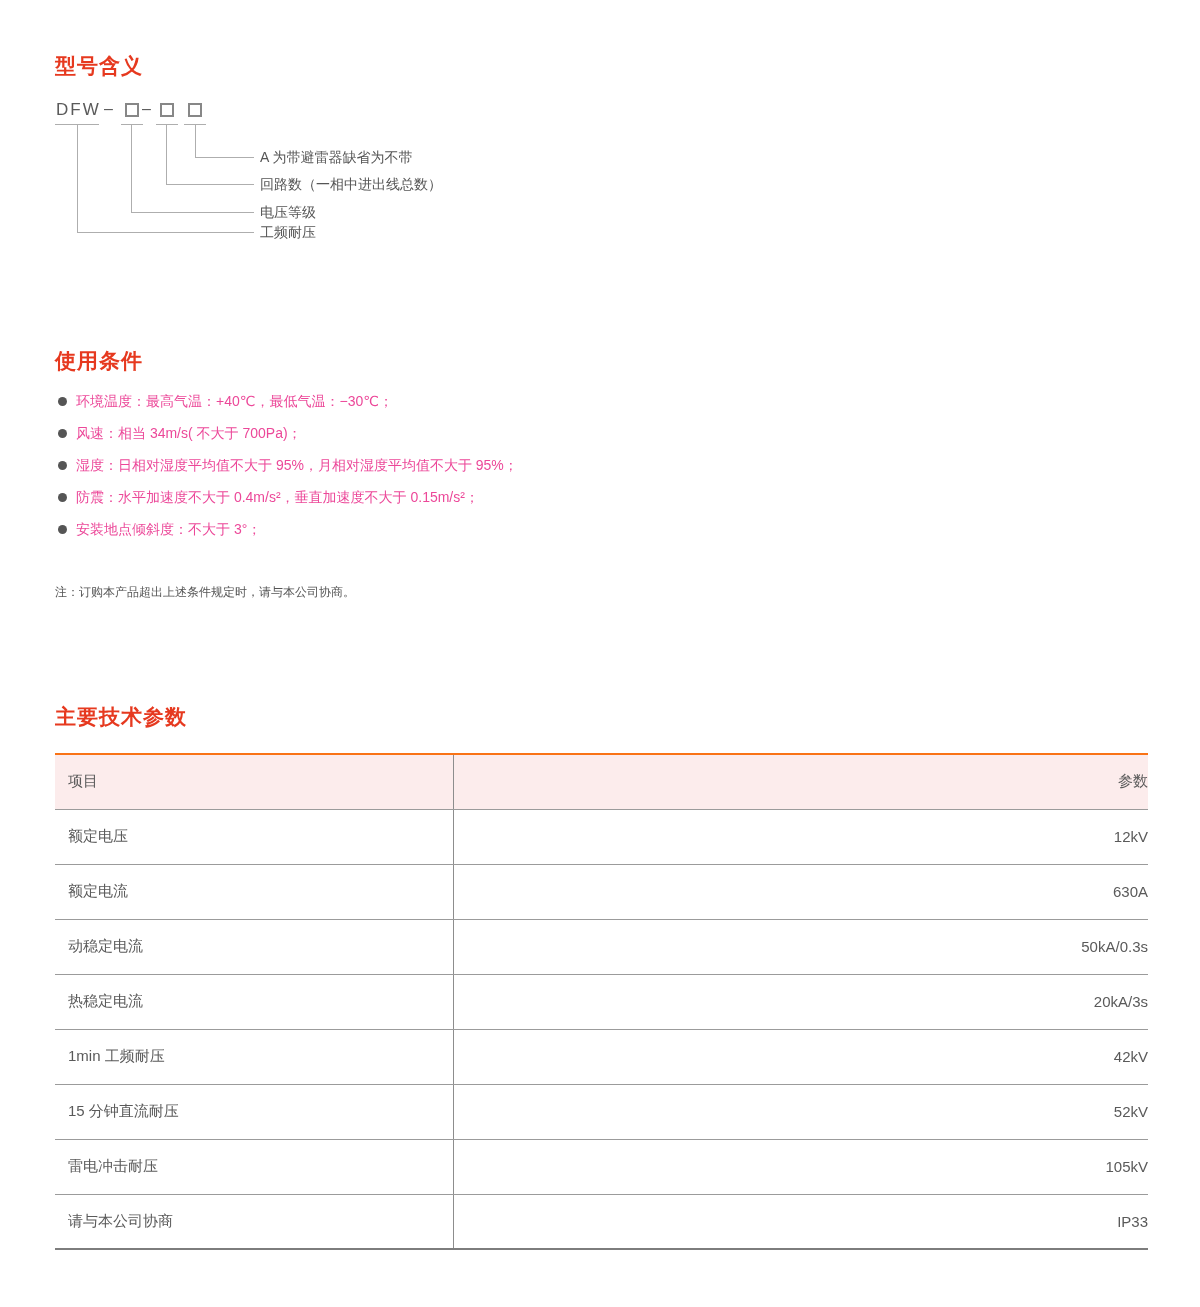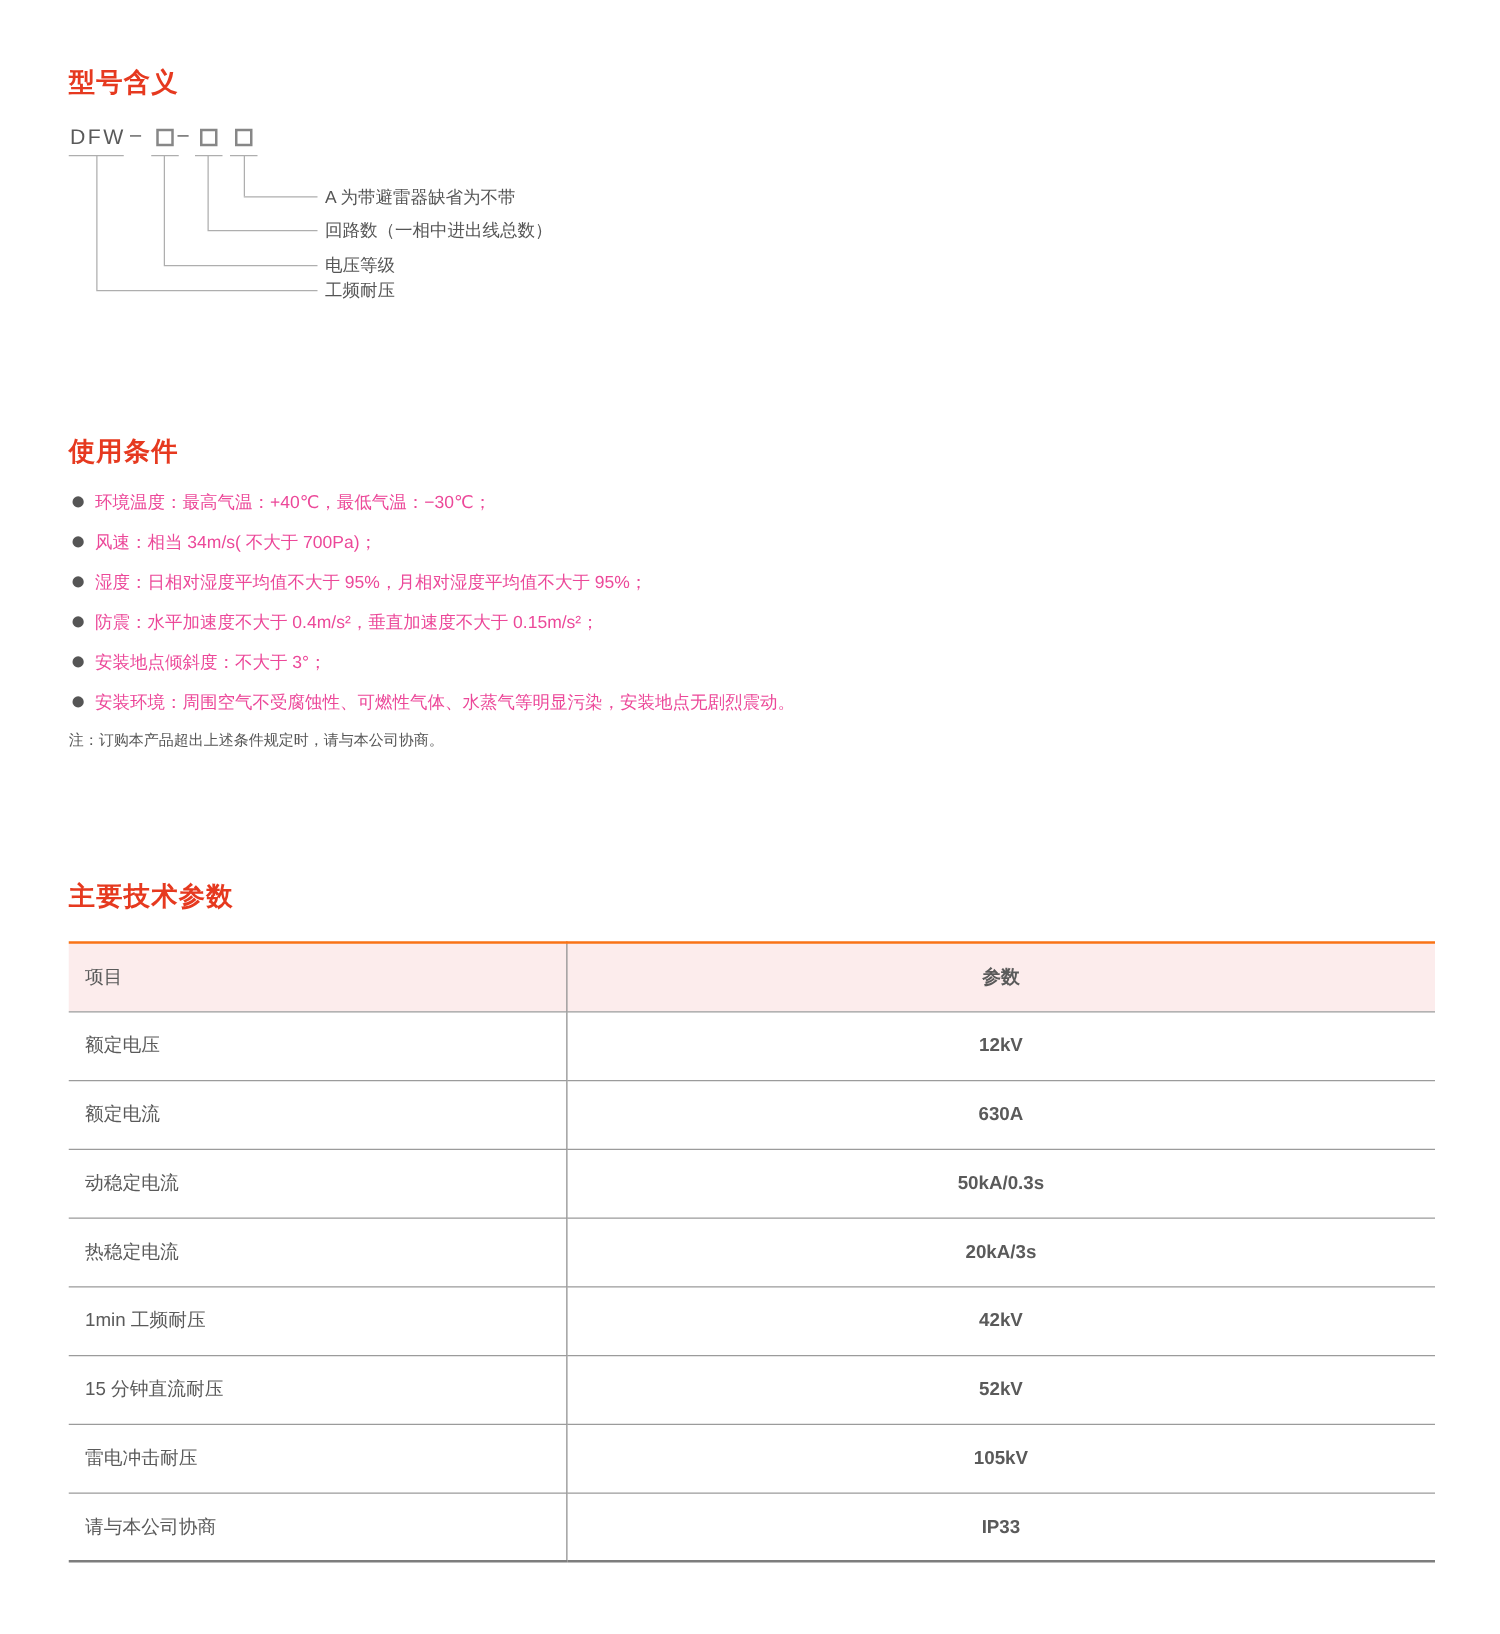--- a/index.html
+++ b/index.html
@@ -131,21 +131,21 @@
   }
   .param-table tbody tr:last-child th,
   .param-table tbody tr:last-child td {
     border-bottom: 2px solid #7d7d7d;
   }
   .param-table .cell-item {
     text-align: left;
     padding-left: 13px;
     border-right: 1px solid #8d8d8d;
   }
-  .param-table .cell-value { text-align: center; font-weight: bold; }
+  .param-table .cell-value { text-align: right; }
 </style>
 </head>
 <body>
 
 <div class="page">
 
   <h2 class="section-title" id="title-model">型号含义</h2>
 
   <div class="diagram">
     <span class="model-prefix">DFW</span>
@@ -192,24 +192,20 @@
       <span>湿度：日相对湿度平均值不大于 95%，月相对湿度平均值不大于 95%；</span>
     </div>
     <div class="cond-item">
       <span class="bullet-dot"></span>
       <span>防震：水平加速度不大于 0.4m/s²，垂直加速度不大于 0.15m/s²；</span>
     </div>
     <div class="cond-item">
       <span class="bullet-dot"></span>
       <span>安装地点倾斜度：不大于 3°；</span>
     </div>
-    <div class="cond-item">
-      <span class="bullet-dot"></span>
-      <span>安装环境：周围空气不受腐蚀性、可燃性气体、水蒸气等明显污染，安装地点无剧烈震动。</span>
-    </div>
   </div>
 
   <div class="cond-note">注：订购本产品超出上述条件规定时，请与本公司协商。</div>
 
   <h2 class="section-title" id="title-params">主要技术参数</h2>
 
   <table class="param-table">
     <colgroup>
         <col class="c-item">
         <col class="c-value">

